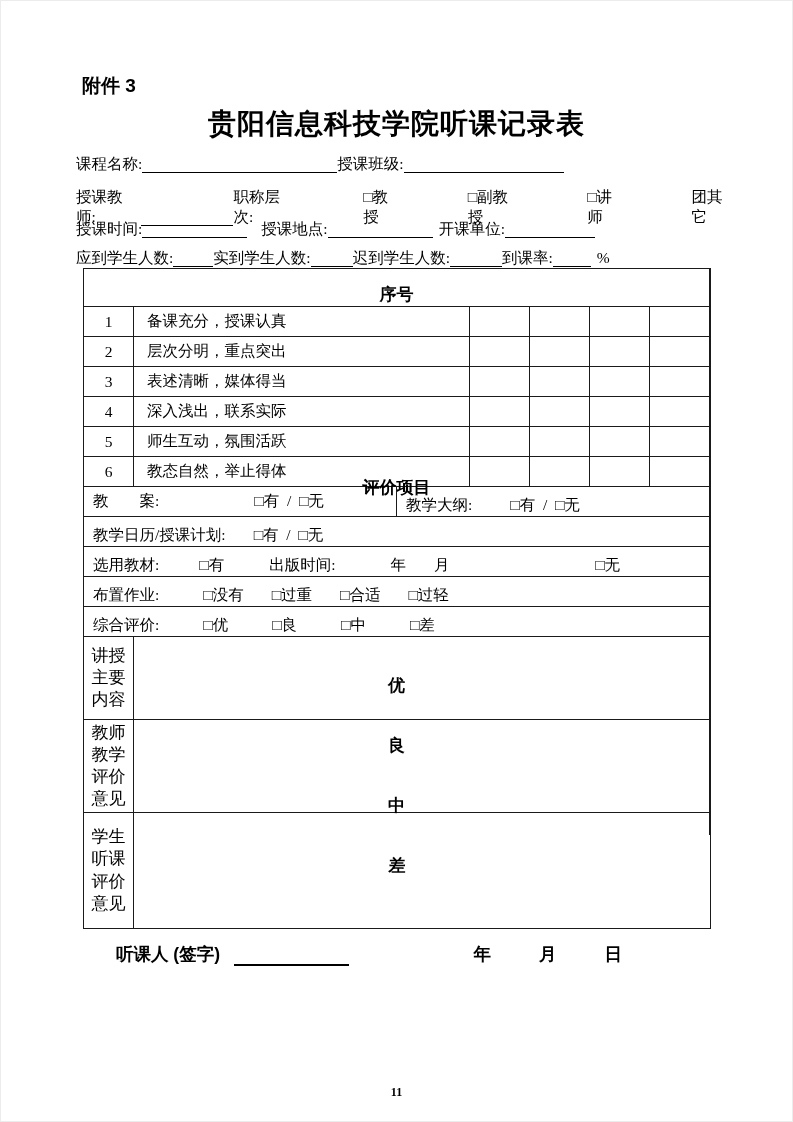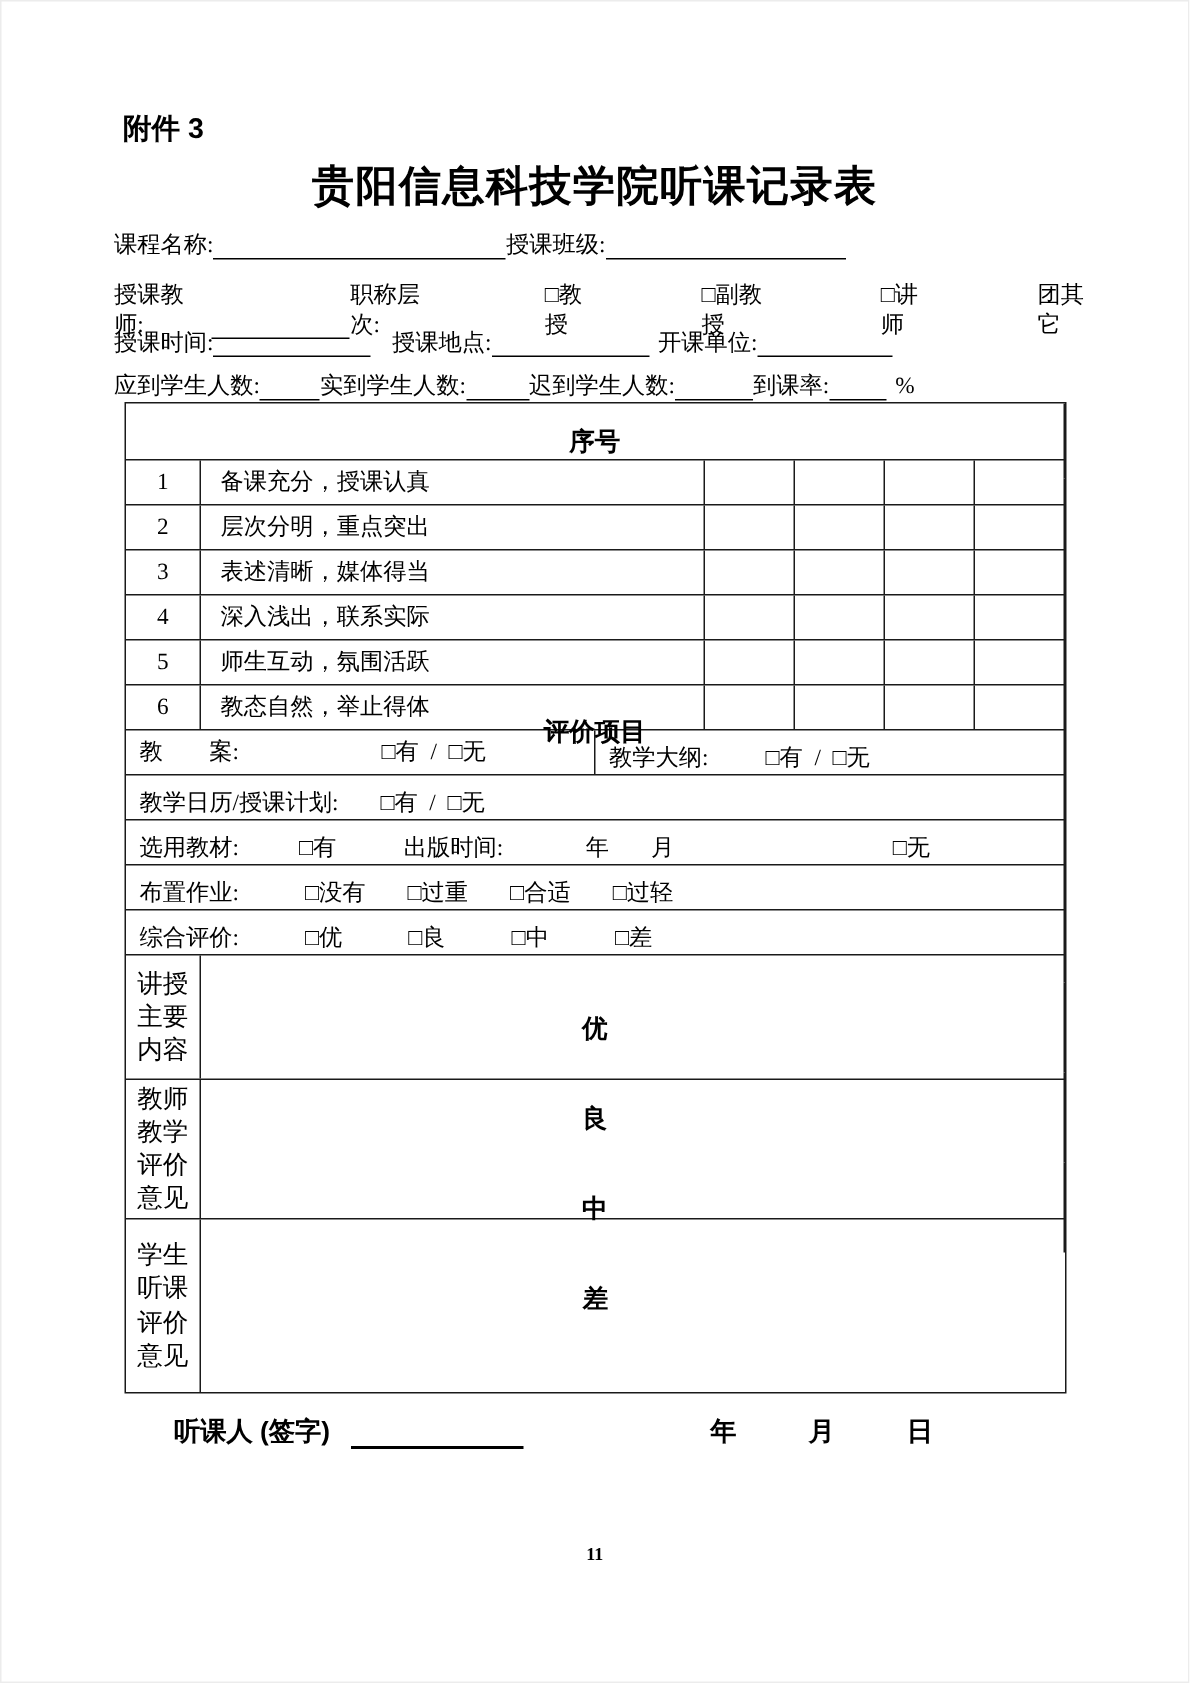--- a/index.html
+++ b/index.html
@@ -74,21 +74,21 @@
     position:absolute; left:115px; right:170px; top:941px;
     display:flex; align-items:center;
     font-family:"Liberation Sans","DejaVu Sans",sans-serif;
     font-size:17.5px; font-weight:bold;
   }
   .sigblank { display:inline-block; width:115px; border-bottom:2px solid #000;
     height:16px; align-self:flex-end; margin-left:14px; }
   .ymd { margin-left:48px; }
   .ymd-first { margin-left:auto; }
   .pagenum {
-    position:absolute; left:0; right:0; top:1028px; text-align:center;
+    position:absolute; left:0; right:0; top:1084px; text-align:center;
     font-size:12px;
     font-weight:bold;
   }
 </style>
 </head>
 <body>
 
 <div class="page">
 
   <div class="attachment" data-bind="page.attachment_label">附件 3</div>

